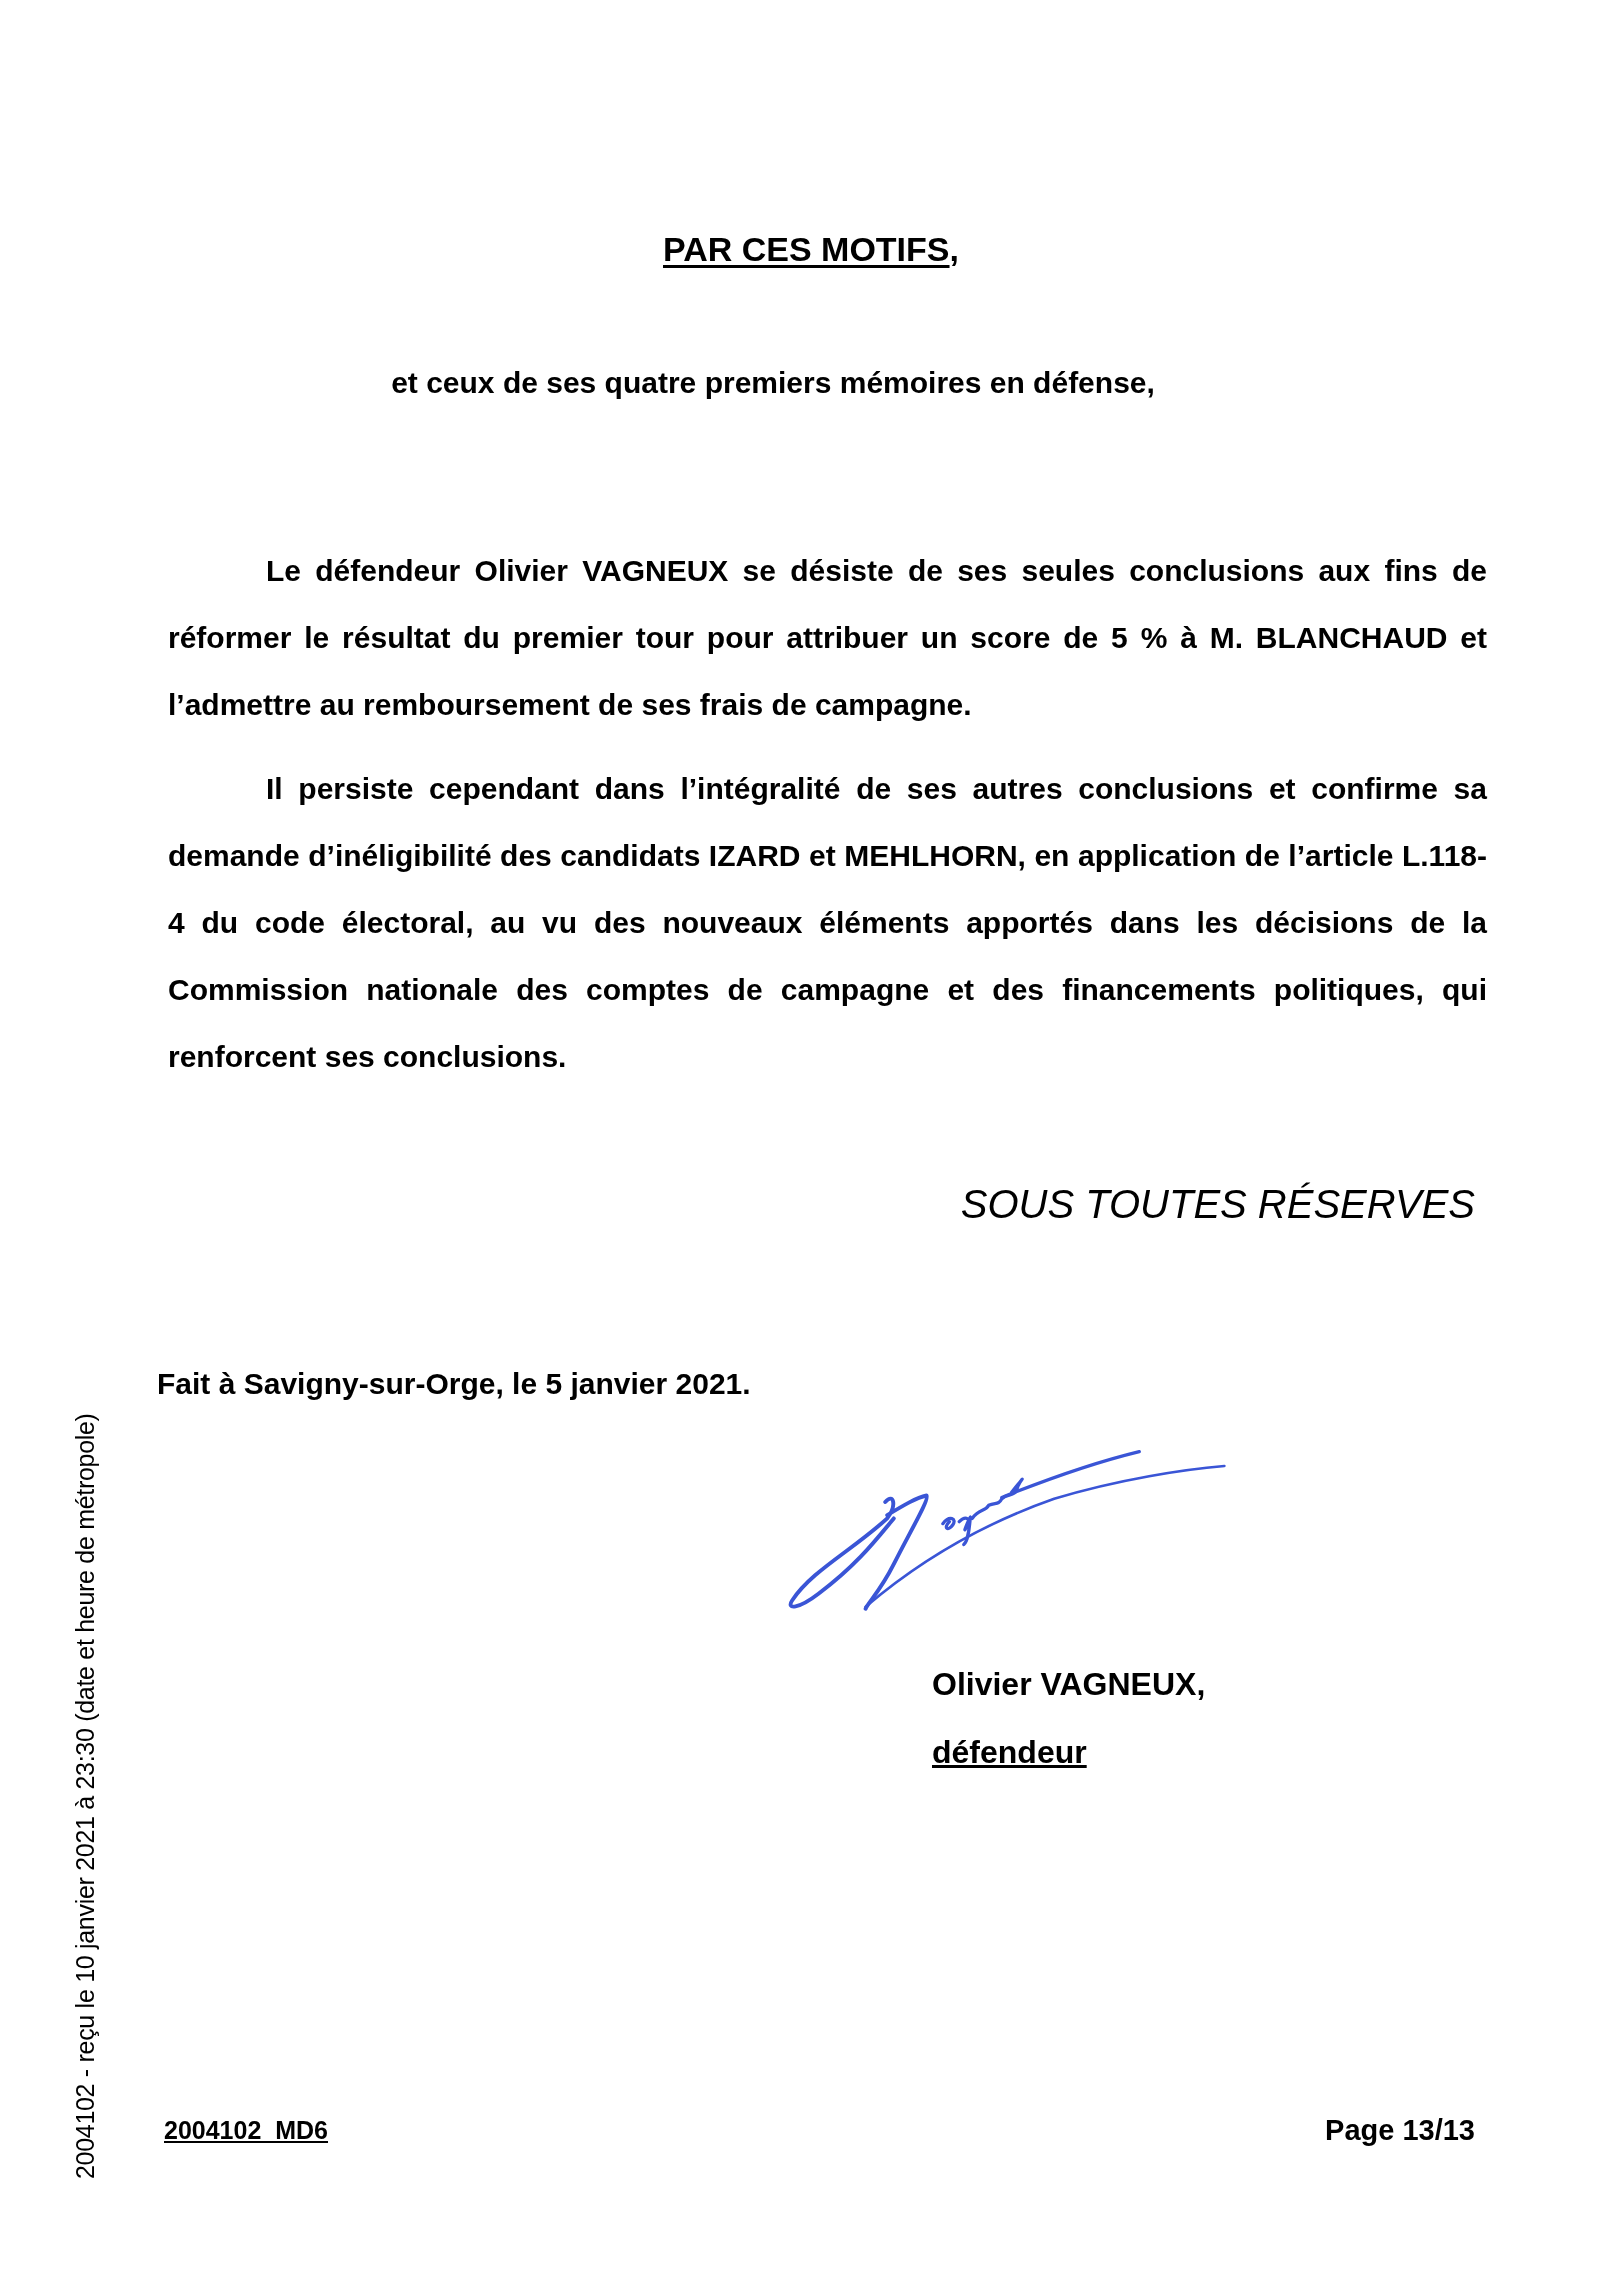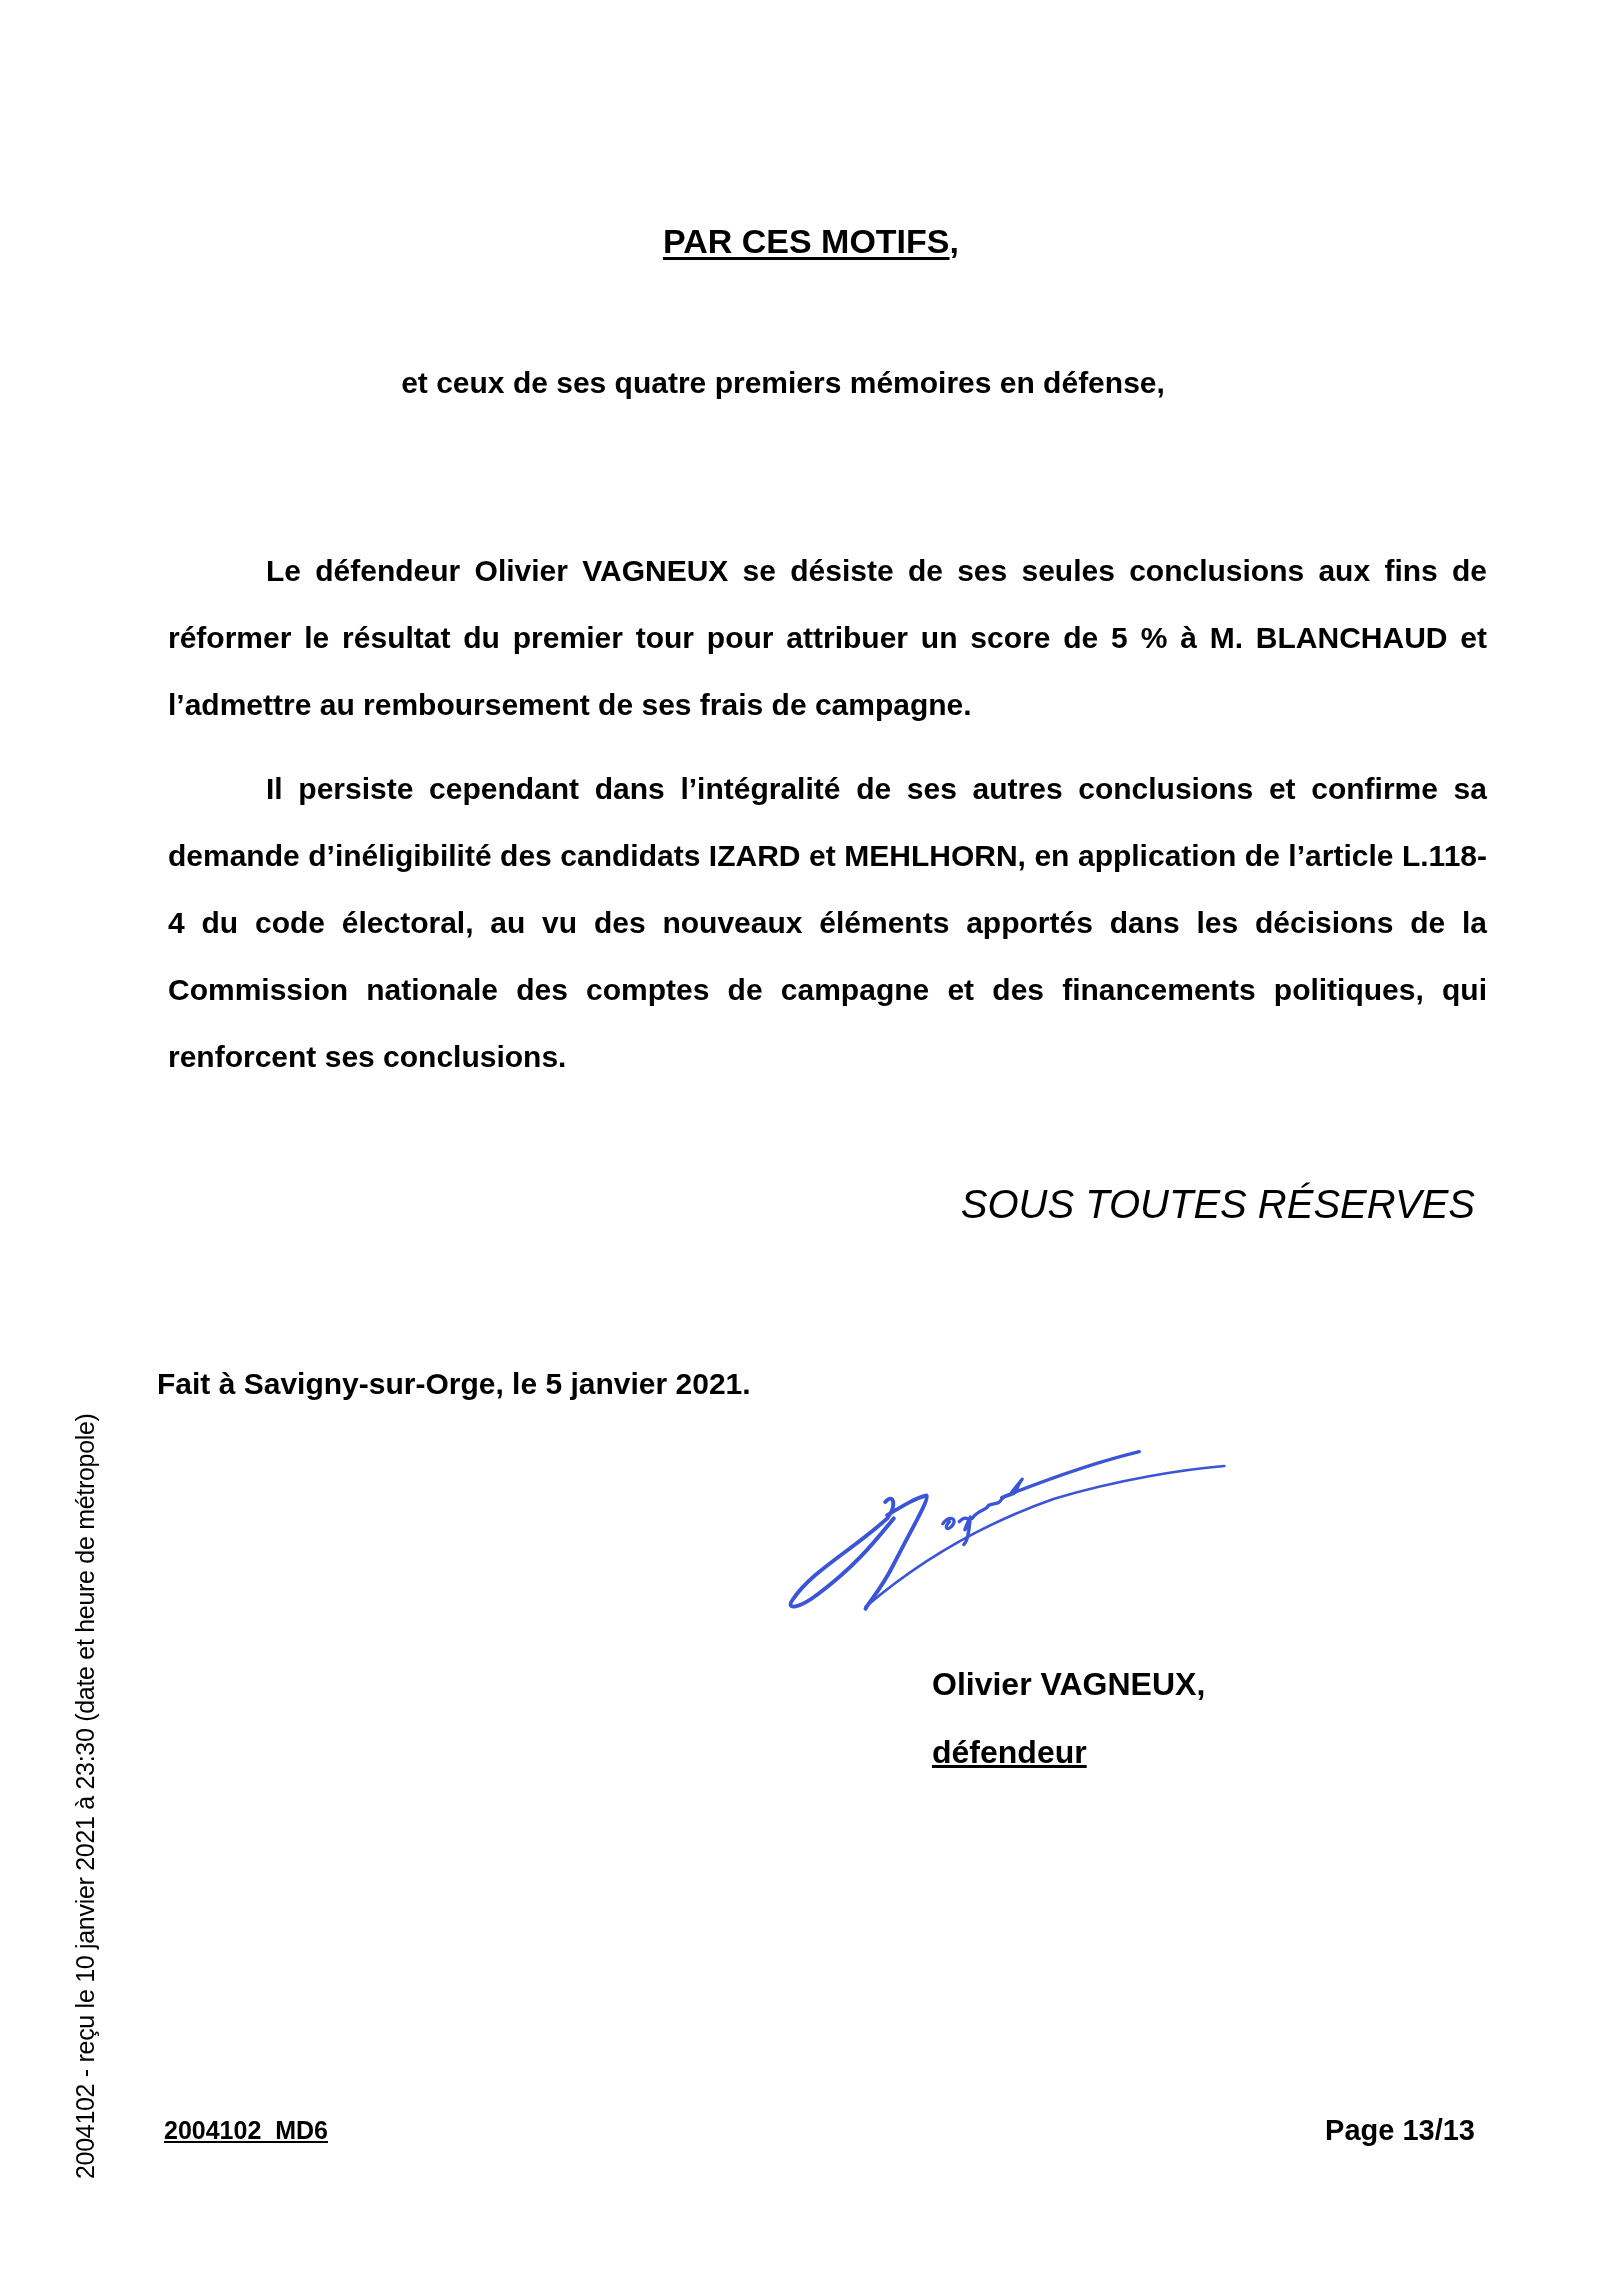--- a/index.html
+++ b/index.html
@@ -12,37 +12,36 @@
       height: 2295px;
       position: relative;
       overflow: hidden;
       font-family: "Liberation Sans", sans-serif;
       color: #000000;
     }
     .heading {
       position: absolute;
       left: 0;
       width: 1622px;
-      top: 222px;
+      top: 230px;
       text-align: center;
       font-weight: bold;
       font-size: 34px;
       line-height: 39px;
     }
     .heading .u { text-decoration: underline; text-decoration-thickness: 2.6px; text-underline-offset: 3.9px; }
     .subheading {
       position: absolute;
       left: 0;
       width: 1546px;
       top: 364px;
       text-align: center;
       font-weight: bold;
       font-size: 30px;
       line-height: 37px;
-      padding-left: 10px;
     }
     .para {
       position: absolute;
       left: 157px;
       width: 1319px;
       font-weight: bold;
       font-size: 30px;
       line-height: 67px;
       text-align: justify;
       text-indent: 98px;

